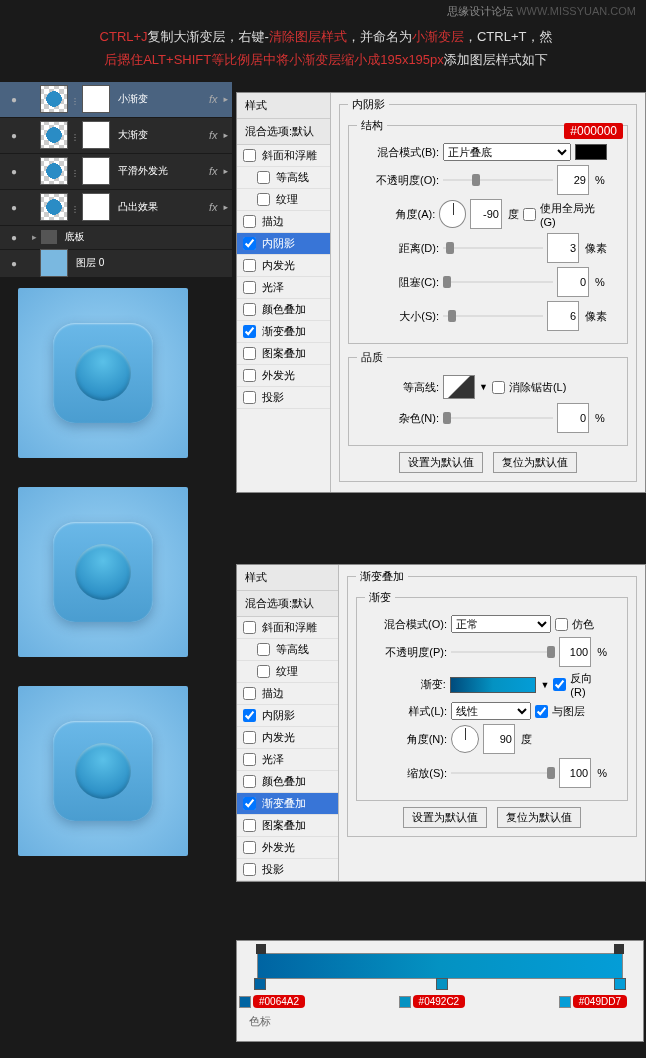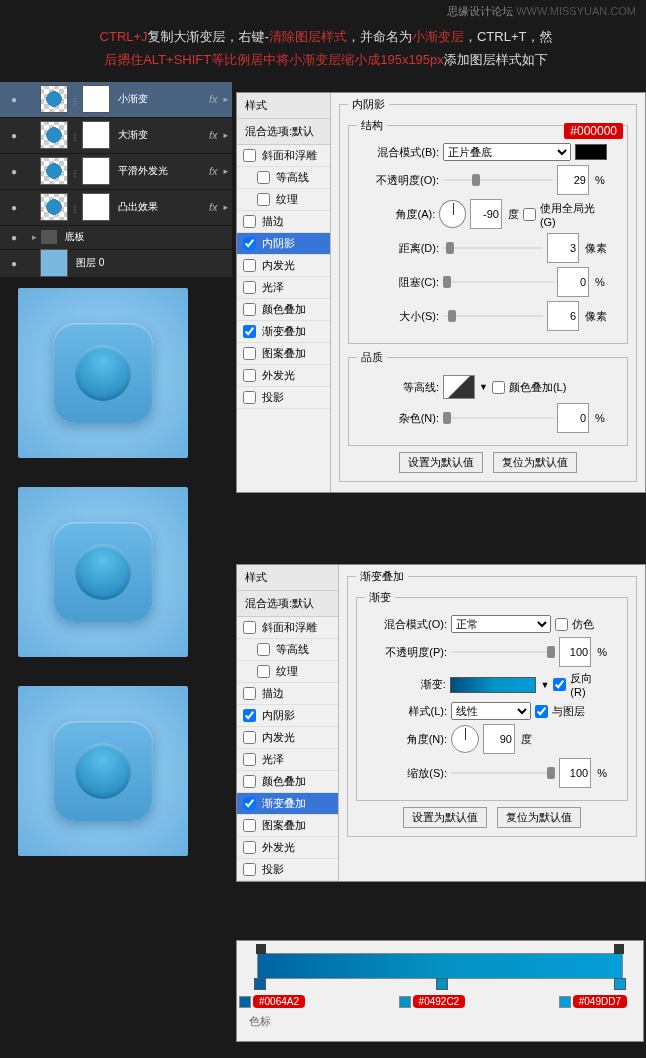--- a/index.html
+++ b/index.html
@@ -316,21 +316,21 @@
             <span class="unit">像素</span>
           </div>
         </fieldset>
         <fieldset>
           <legend>品质</legend>
           <div class="param-row">
             <span class="param-label">等高线:</span>
             <div class="contour-thumb"></div>
             <span style="font-size:9px">▼</span>
             <input type="checkbox" style="">
-            <span>颜色叠加(L)</span>
+            <span>消除锯齿(L)</span>
           </div>
           <div class="param-row">
             <span class="param-label">杂色(N):</span>
             <div class="slider s0"></div>
             <input class="num-input" type="text" value="0" style="">
             <span class="unit">%</span>
           </div>
         </fieldset>
         <div class="btn-row">
           <button class="btn">设置为默认值</button>

